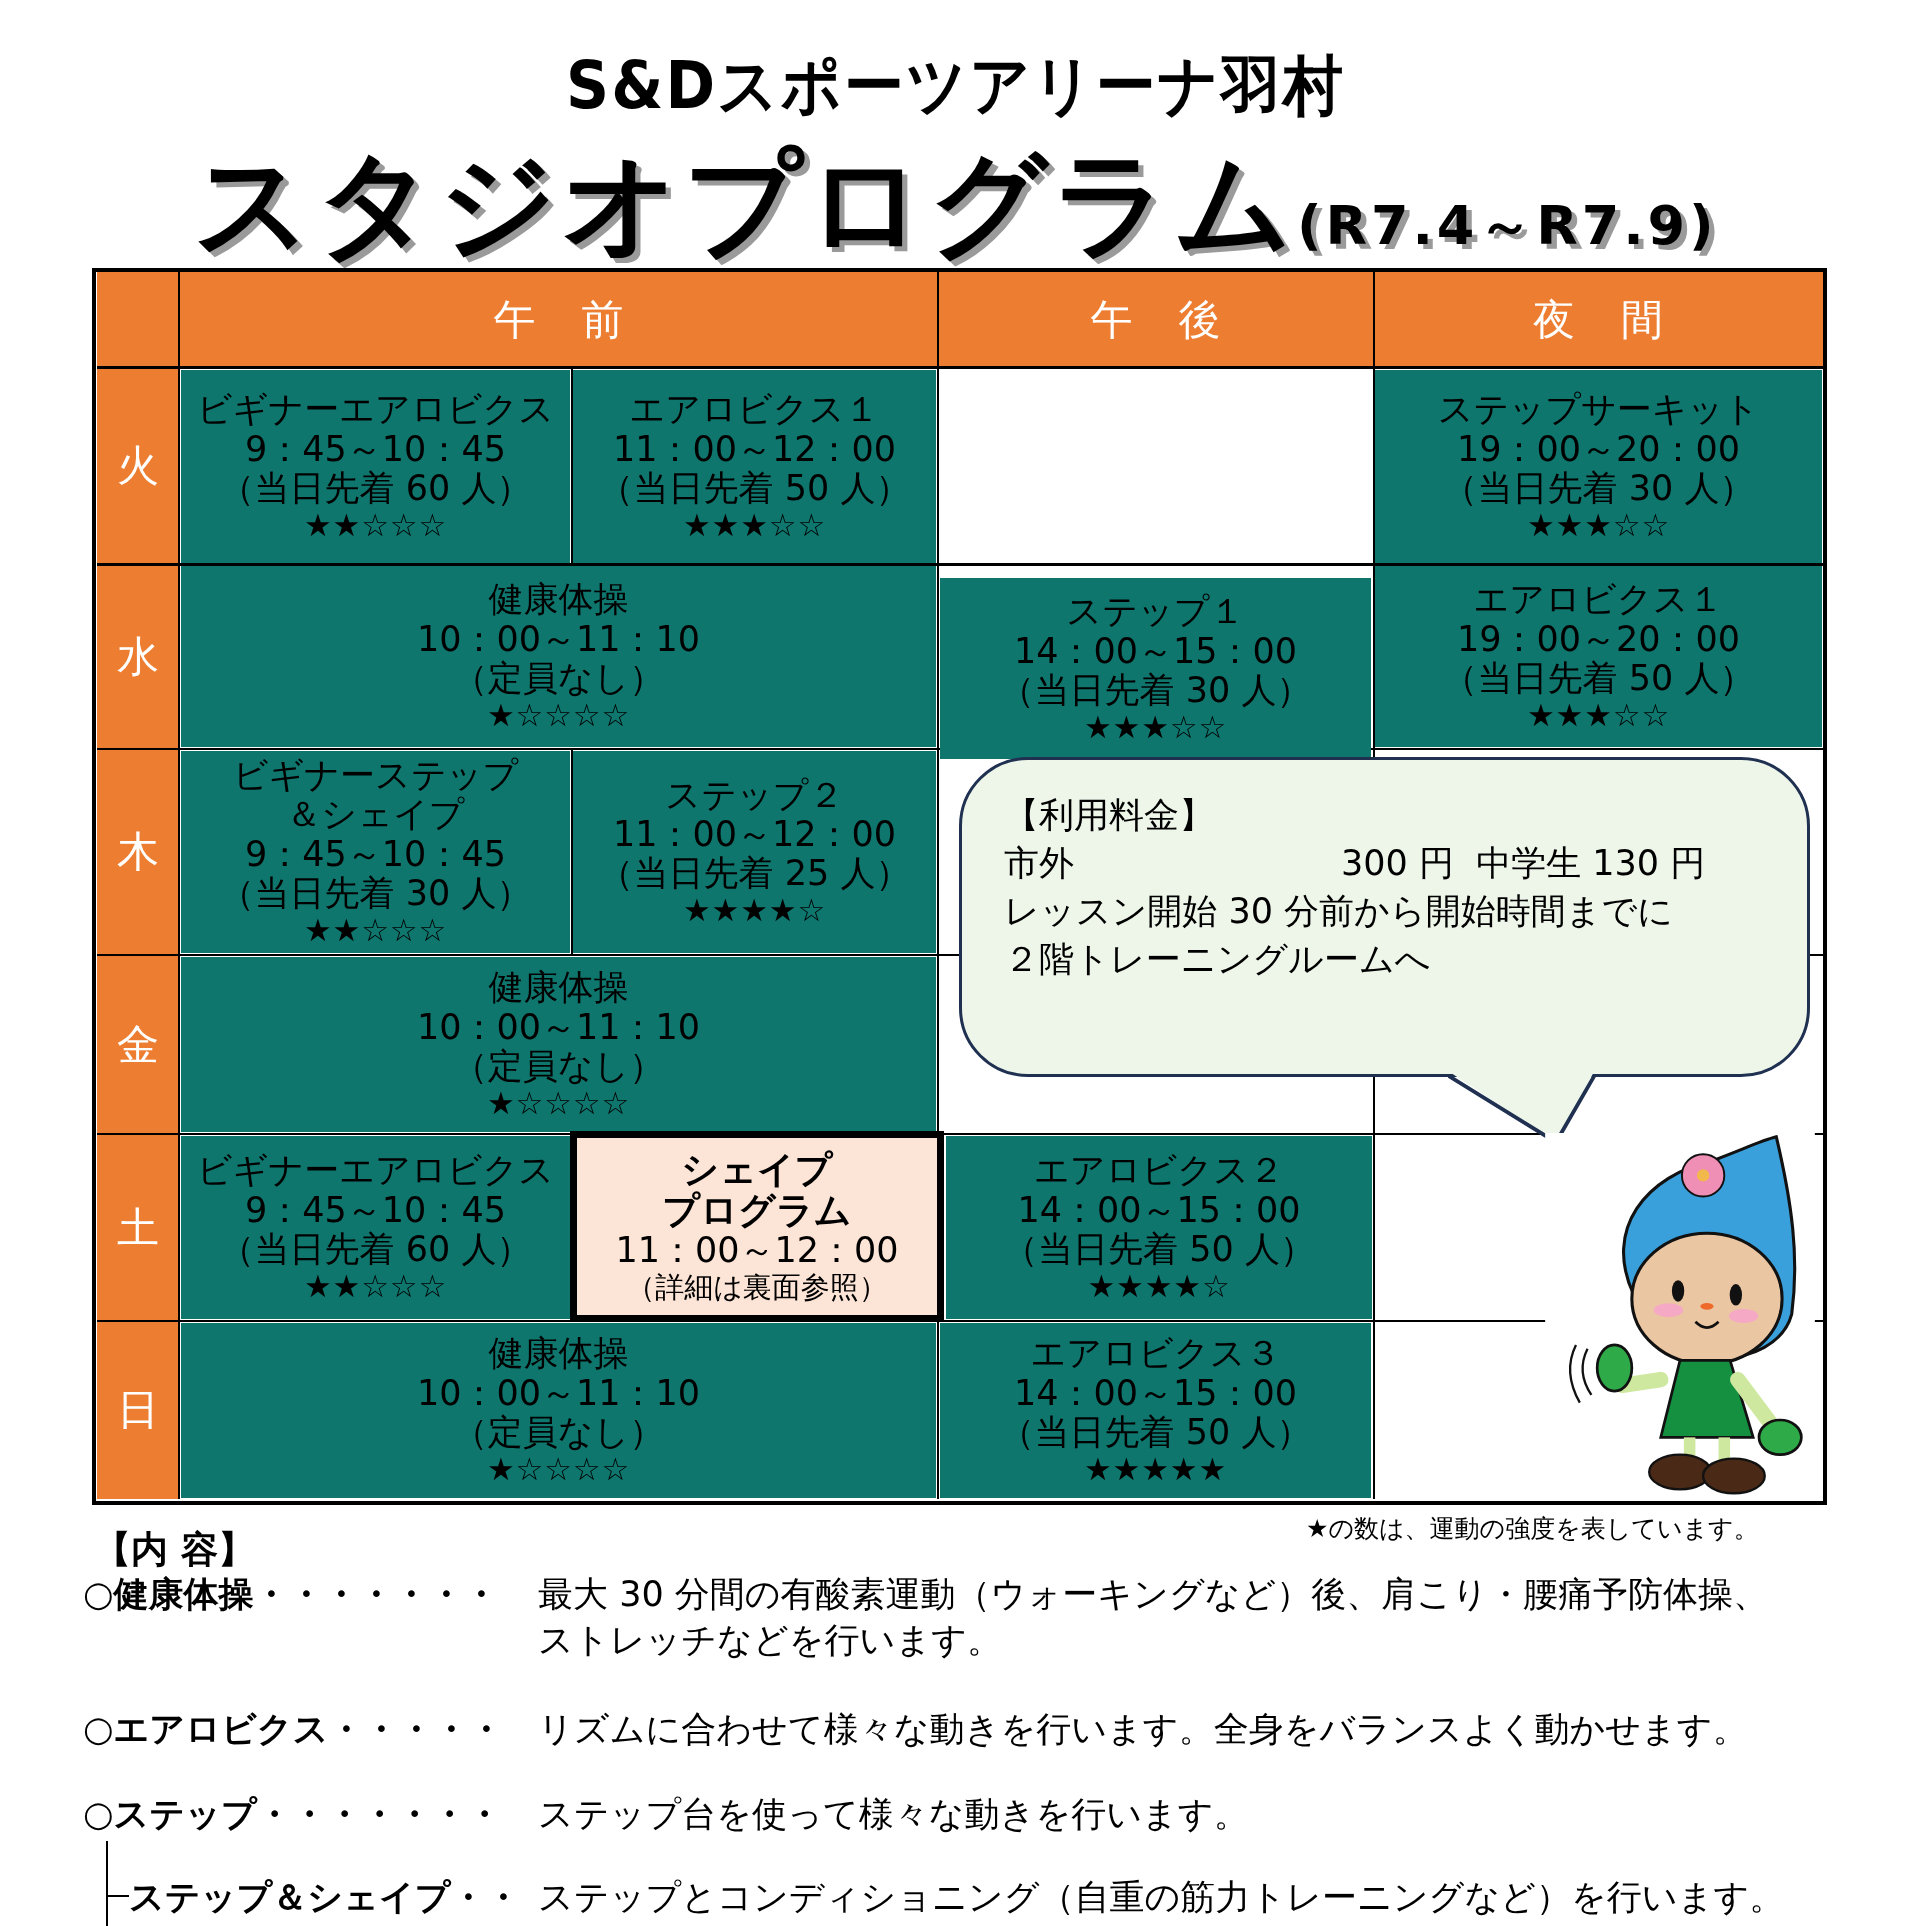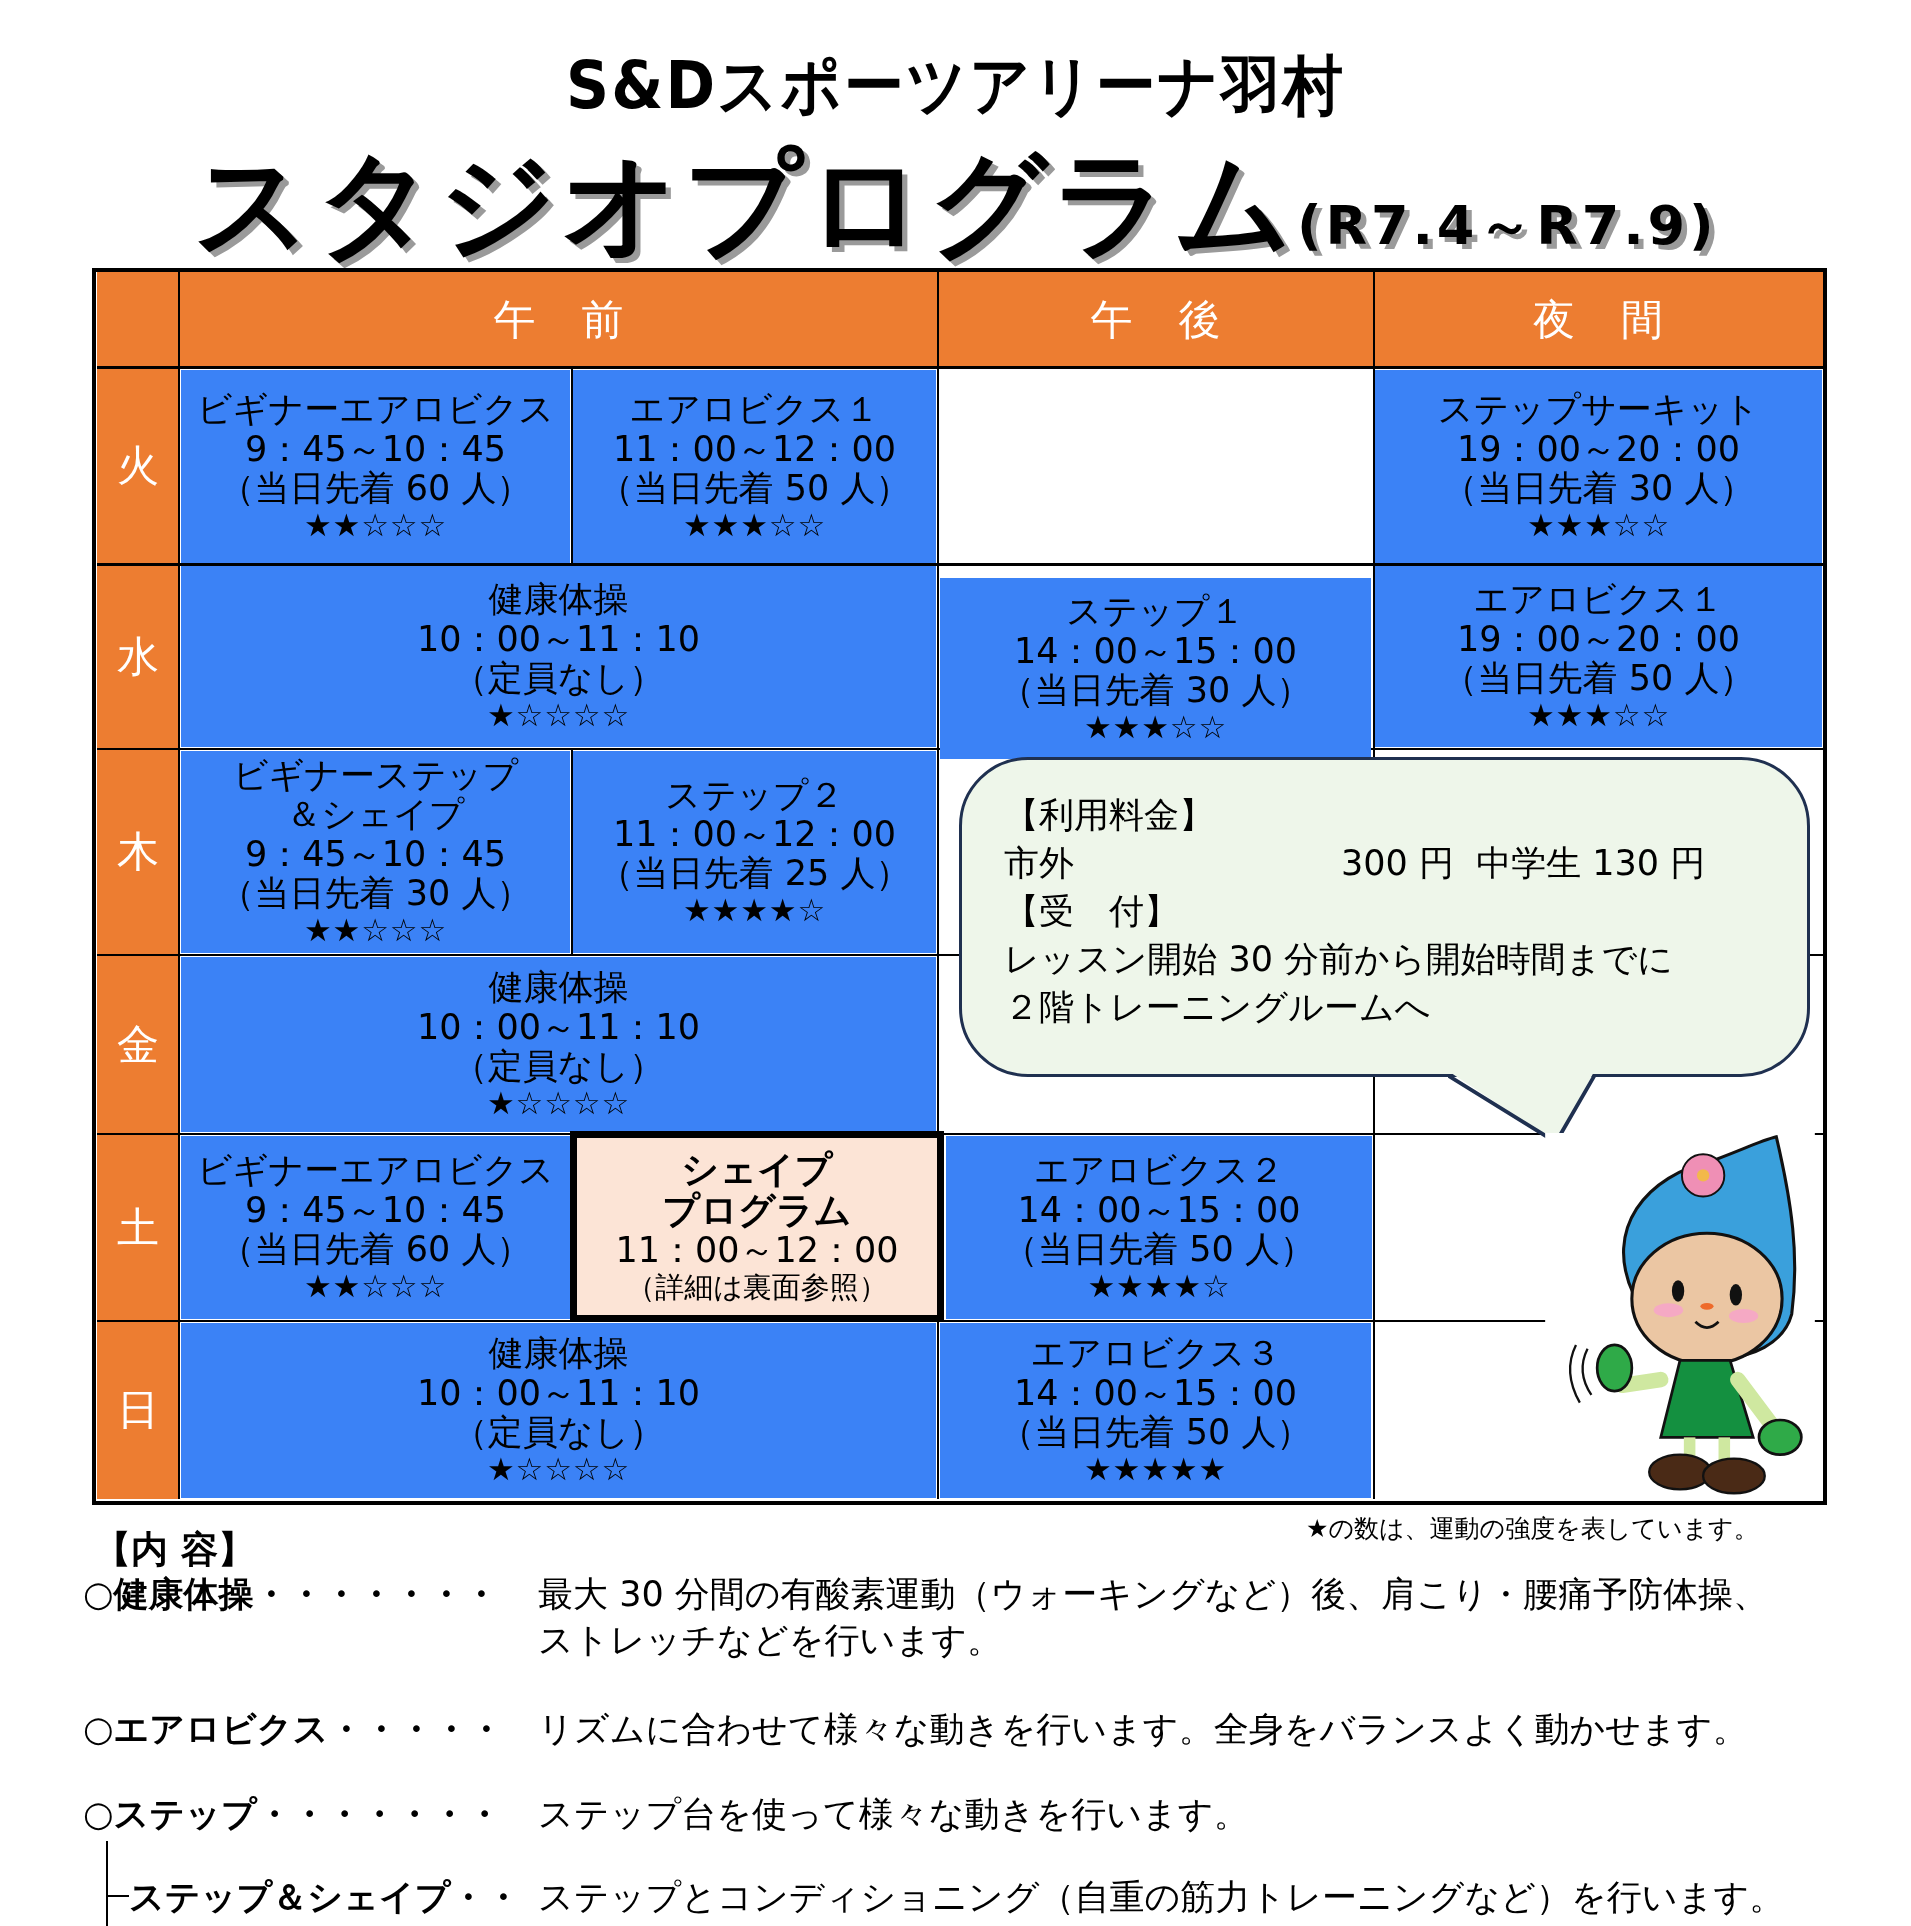--- a/index.html
+++ b/index.html
@@ -11,21 +11,21 @@
   .title2 { left: 0; width: 1911px; top: 127px; text-align: center; font-size: 116px; font-weight: bold;
             letter-spacing: 3.9px; text-shadow: 5.4px 5.4px 0 #9a9a9a; }
   .title2 .range { font-size: 54px; }
 
   .tbl { left: 92px; top: 268px; width: 1735px; height: 1237px; border: 4.6px solid #000; box-sizing: border-box; }
   .hdr { background: #ed7d31; color: #fff; box-sizing: border-box; display: flex; align-items: center;
          justify-content: center; font-size: 42px; letter-spacing: 46px; padding-left: 46px; }
   .day { background: #ed7d31; color: #fff; box-sizing: border-box; display: flex; align-items: center;
          justify-content: center; font-size: 42px; }
   .cell { box-sizing: border-box; display: flex; flex-direction: column; align-items: center;
-          justify-content: center; text-align: center; font-size: 35px; line-height: 1.12; background: #3b82f6; }
+          justify-content: center; text-align: center; font-size: 35px; line-height: 1.12; background: #0f766e; }
   .cell .stars { font-size: 31px; letter-spacing: 0.8px; }
   .vline { background: #000; width: 1.9px; }
   .hline { background: #000; height: 3.1px; }
 
   .monthly { background: #fce4d6; border: 7px solid #000; box-sizing: border-box; }
   .monthly .t1 { font-size: 37px; font-weight: bold; line-height: 1.1; }
   .monthly .t3 { font-size: 29px; }
 
   .bubble { left: 959px; top: 757px; width: 851px; height: 320px; background: #eef6ea;
             border: 3.9px solid #1f3050; border-radius: 69px; box-sizing: border-box; padding: 31px 0 0 42px; }
@@ -164,21 +164,20 @@
 <div class="abs cell" style="left:940px;top:1323px;width:431px;height:175px;">
   <div>エアロビクス３</div>
   <div>14：00～15：00</div>
   <div>（当日先着 50 人）</div>
   <div class="stars">★★★★★</div>
 </div>
 
 <div class="abs bubble">
   <div class="line">【利用料金】</div>
   <div class="line">市外                        300 円  中学生 130 円</div>
-  <div class="line">【受　付】</div>
   <div class="line">レッスン開始 30 分前から開始時間までに</div>
   <div class="line">２階トレーニングルームへ</div>
 </div>
 <svg class="abs bubble-tail" width="162" height="77" viewBox="0 0 420 200">
   <polygon points="0,0 380,0 280,185" fill="#eef6ea"></polygon>
   <polyline points="0,12 280,185 380,12" fill="none" stroke="#1f3050" stroke-width="10"></polyline>
 </svg>
 
 <svg class="abs mascot" viewBox="0 0 700 950">
   <rect x="0" y="0" width="700" height="950" fill="#ffffff"></rect>

